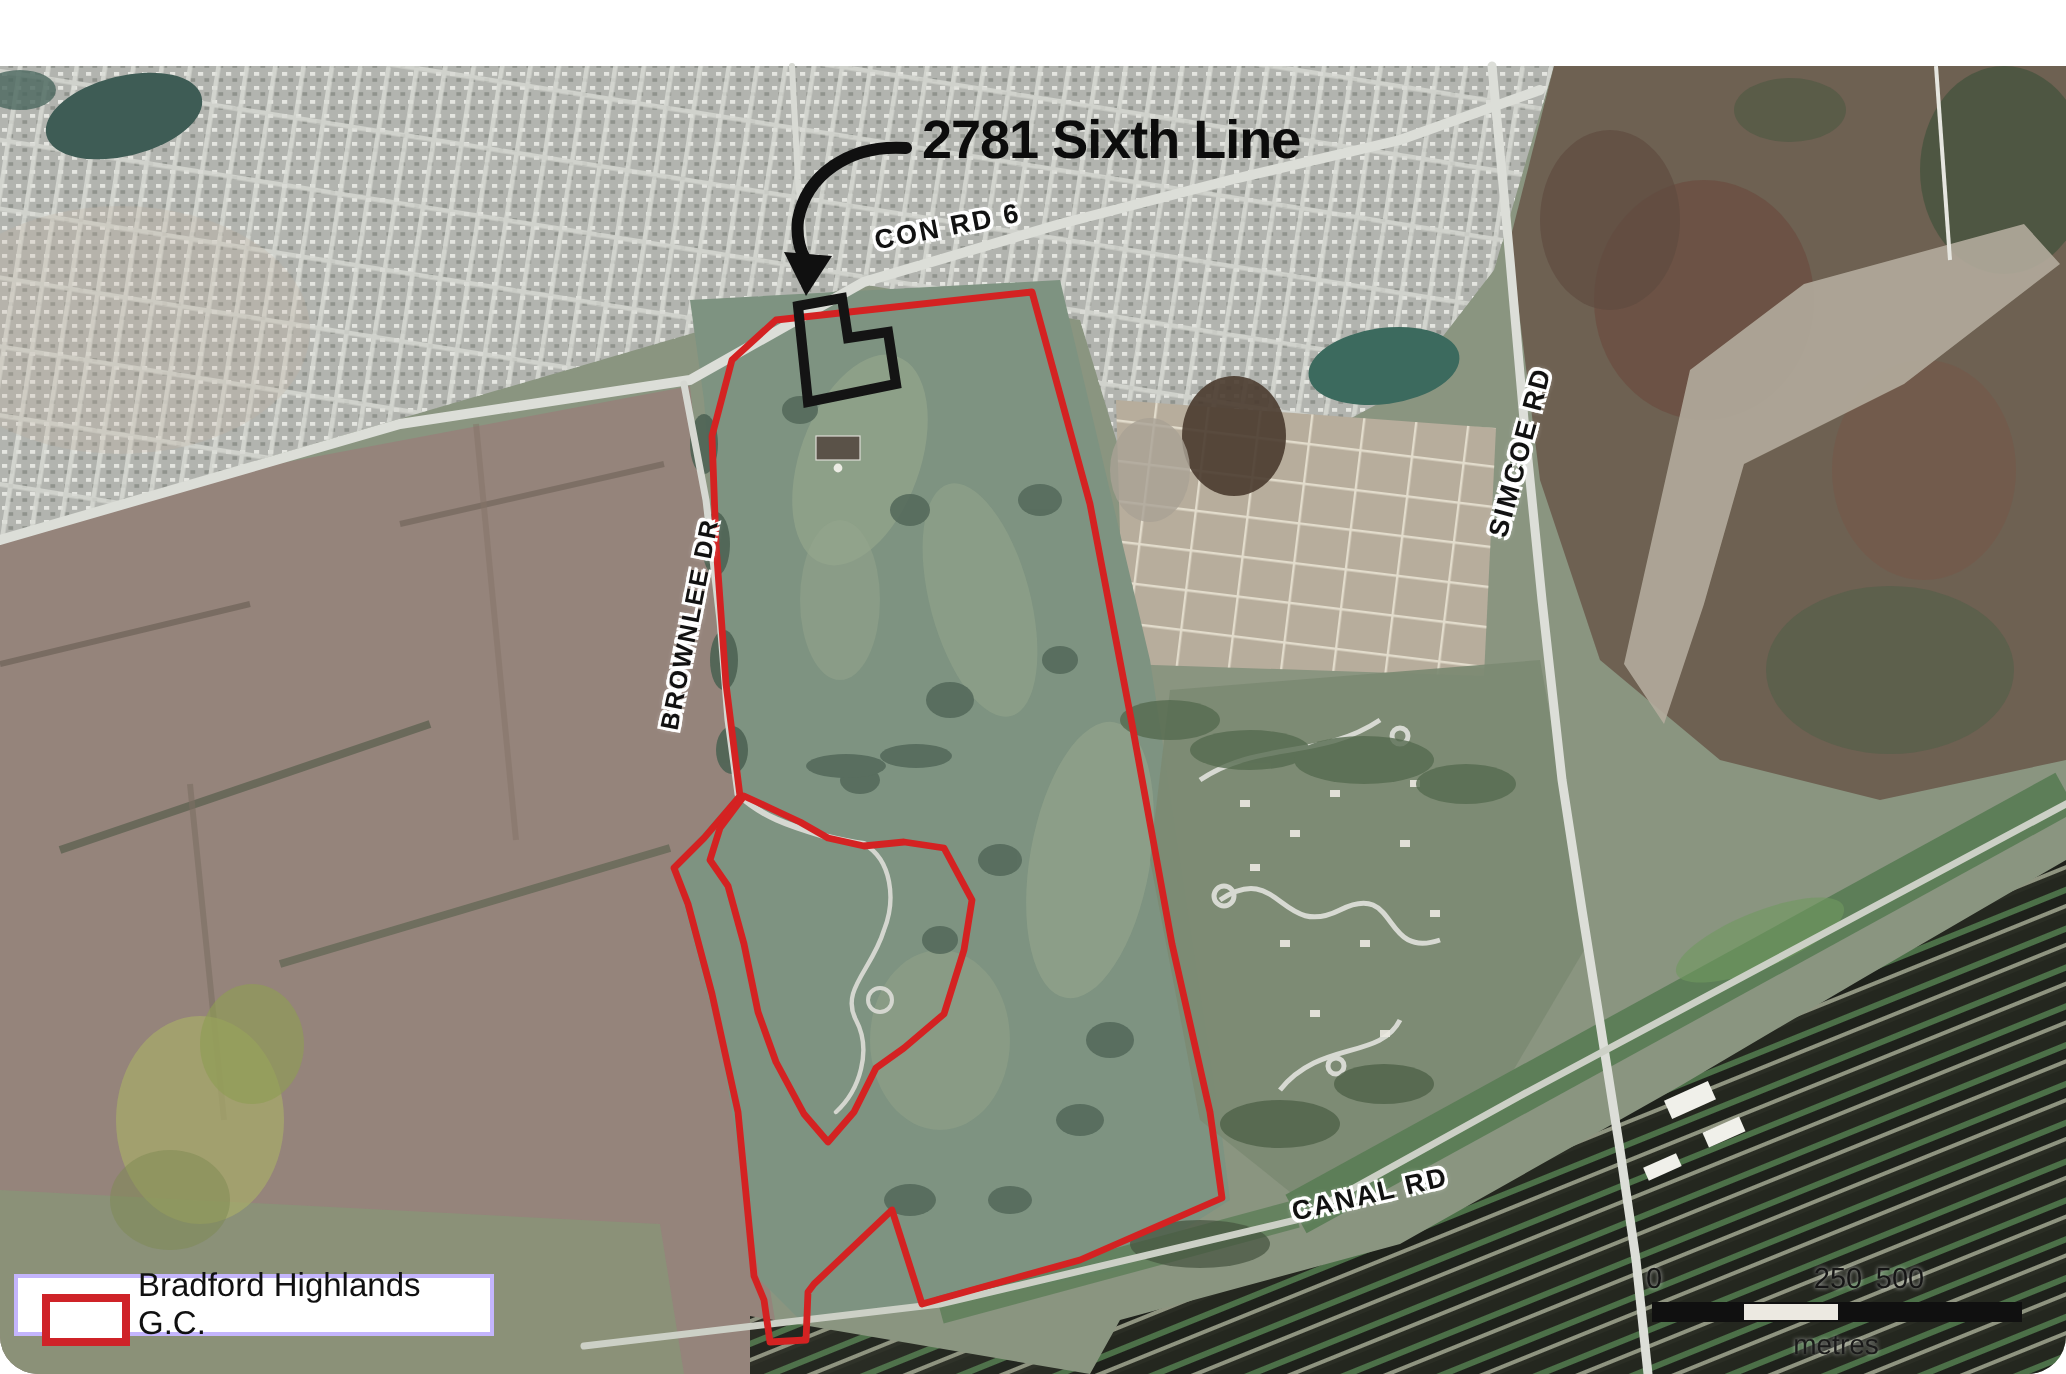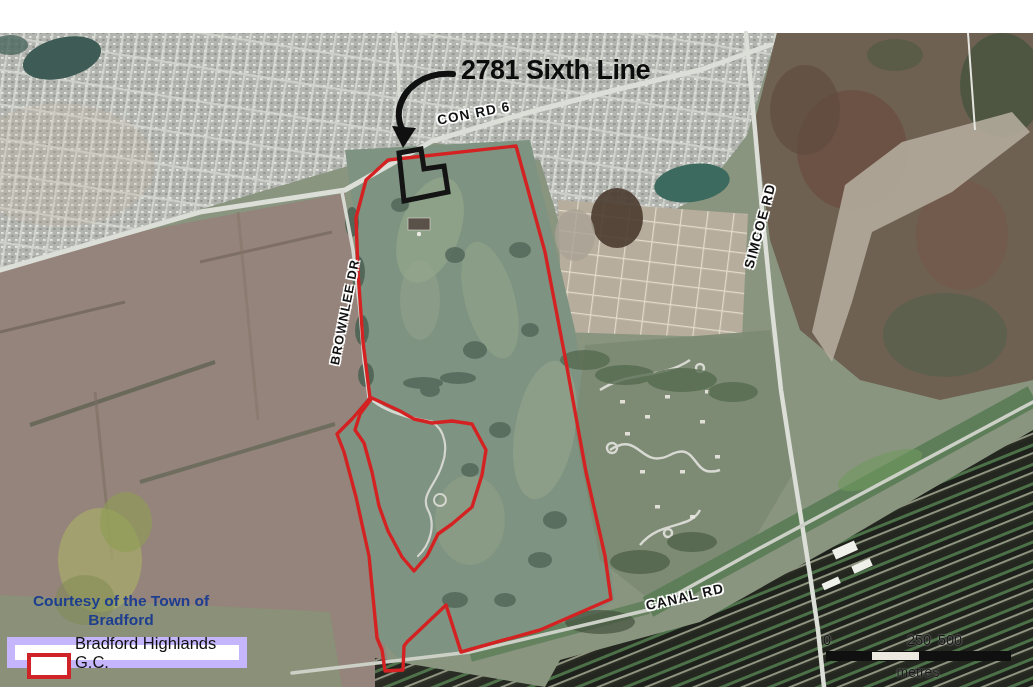--- a/index.html
+++ b/index.html
@@ -1,33 +1,33 @@
 <!DOCTYPE html>
 <html><head>
 <meta charset="utf-8">
 <style>
   html,body{margin:0;padding:0;background:#ffffff;}
   #stage{position:relative;width:1033px;height:687px;overflow:hidden;background:#ffffff;
-         font-family:"Liberation Sans", sans-serif;}
+         font-family:"Liberation Sans", sans-serif;border-radius:19px;}
   #basemap{position:absolute;left:0;top:0;}
   .lbl{position:absolute;white-space:nowrap;}
   .road-label{font-weight:bold;color:#111;letter-spacing:1.2px;
       text-shadow:-1.5px -1.5px 0 #fff,1.5px -1.5px 0 #fff,-1.5px 1.5px 0 #fff,1.5px 1.5px 0 #fff,0 0 3px #fff;}
   #title-callout{left:461px;top:55px;font-size:27px;font-weight:800;color:#0c0c0c;letter-spacing:-0.5px;}
   #con-rd6{left:436px;top:113px;font-size:13.5px;transform:rotate(-11deg);transform-origin:left top;}
   #brownlee{left:345px;top:312px;font-size:12.5px;transform:translate(-50%,-50%) rotate(-79deg);}
   #simcoe{left:760px;top:226px;font-size:13.5px;transform:translate(-50%,-50%) rotate(-75deg);}
   #canal{left:685px;top:597px;font-size:13.5px;transform:translate(-50%,-50%) rotate(-13deg);}
   #draft-note{left:394px;top:252px;font-size:20.5px;line-height:31px;font-weight:bold;
       color:#a33d34;opacity:.93;white-space:pre-line;}
   #credit{left:15px;top:591px;width:212px;text-align:center;font-size:15.5px;line-height:19px;
       font-weight:bold;color:#1e3e8f;white-space:pre-line;}
   #watermark{left:307px;top:613px;font-size:25.5px;letter-spacing:1.5px;color:rgba(250,250,247,0.55);}
   #legend{position:absolute;left:7px;top:637px;width:240px;height:31px;background:#ffffff;
-      border:8px solid #c4b5fd;box-sizing:border-box;}
+      border:2px solid #c4b5fd;box-sizing:border-box;}
   #legend-swatch{position:absolute;left:12px;top:8px;width:36px;height:18px;
       border:4px solid #cf2328;background:#ffffff;}
   #legend-label{position:absolute;left:60px;top:50%;transform:translateY(-50%);
       font-size:16.5px;color:#101010;}
   .scale-num{font-size:14.5px;color:#151515;transform:translateX(-50%);
       text-shadow:0 0 2px rgba(255,255,255,.7);}
   #scalebar{position:absolute;left:826px;top:651px;width:185px;height:10px;background:#101010;
       border:1px solid #101010;box-sizing:border-box;}
   #scalebar-white{position:absolute;left:45px;top:0;width:47px;height:100%;background:#ece9e1;}
   #scale-unit{font-size:14px;color:#1a1a1a;transform:translateX(-50%);
@@ -221,22 +221,20 @@
   </svg>
 
   <div class="lbl" id="title-callout">2781 Sixth Line</div>
 
   <div class="lbl road-label" id="con-rd6">CON RD 6</div>
   <div class="lbl road-label" id="brownlee">BROWNLEE DR</div>
   <div class="lbl road-label" id="simcoe">SIMCOE RD</div>
   <div class="lbl road-label" id="canal">CANAL RD</div>
 
 
-  <div class="lbl" id="credit">Courtesy of the Town of
-Bradford</div>
 
 
   <div id="legend">
     <span id="legend-swatch"></span>
     <span id="legend-label">Bradford Highlands G.C.</span>
   </div>
 
   <div>
     <div class="lbl scale-num" style="left:827px;top:632px;">0</div>
     <div class="lbl scale-num" style="left:919px;top:632px;">250</div>

